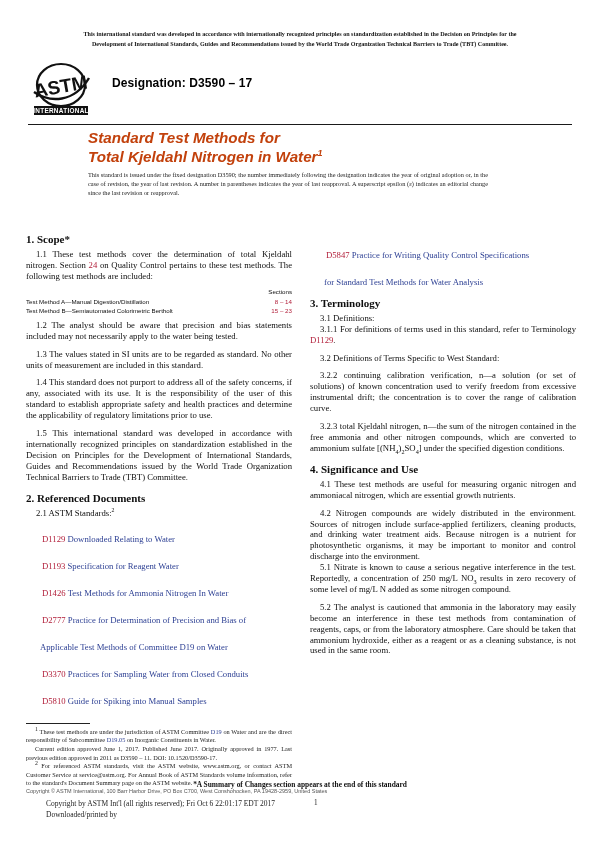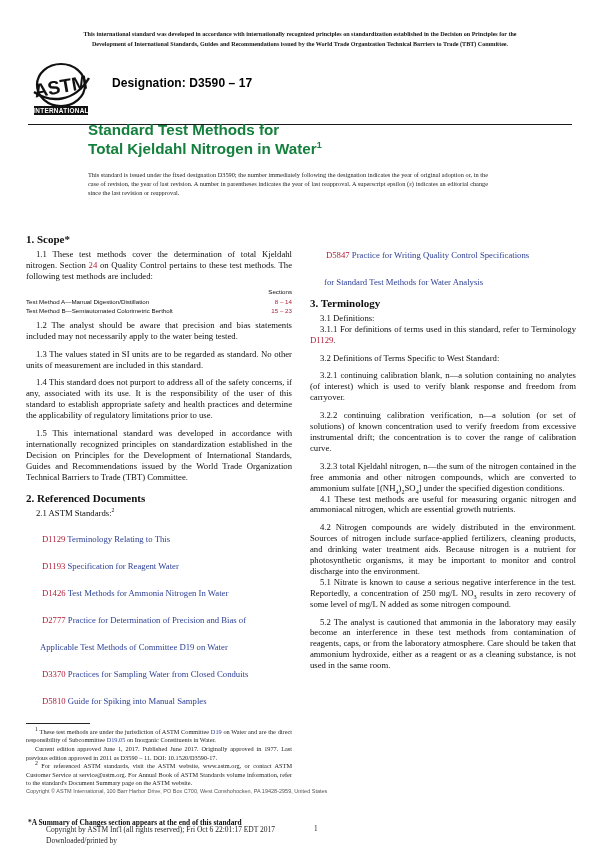--- a/index.html
+++ b/index.html
@@ -71,27 +71,28 @@
     top: 124px;
     width: 544px;
     height: 1px;
     background: #1a1a1a;
   }
 
   
   .title {
     position: absolute;
     left: 88px;
-    top: 120px;
+    top: 128px;
     width: 400px;
     font-family: "Liberation Sans", sans-serif;
     font-weight: bold;
     font-size: 15.2px;
     line-height: 19px;
-    color: #15803d;
+    color: #c2410c;
+    font-style: italic;
   }
   .title sup { font-size: 9px; vertical-align: super; line-height: 0; }
 
   .issue-note {
     position: absolute;
     left: 88px;
     top: 170px;
     width: 400px;
     font-size: 6.3px;
     line-height: 9.2px;
@@ -178,23 +179,23 @@
     line-height: 8.6px;
     text-align: justify;
     color: #1c1c1c;
   }
   .footnotes p { margin: 0; text-indent: 9px; }
 
   
   .summary {
     position: absolute;
     left: 28px;
-    top: 818px;
+    top: 780px;
     width: 544px;
-    text-align: left;
+    text-align: center;
     font-family: "Liberation Serif", serif;
     font-weight: bold;
     font-size: 7.4px;
     color: #101010;
   }
   .copyright-line {
     position: absolute;
     left: 26px;
     top: 788px;
     width: 548px;
@@ -204,21 +205,21 @@
   }
   .dl-block {
     position: absolute;
     left: 46px;
     top: 798px;
     width: 520px;
     font-size: 7.5px;
     line-height: 11.4px;
     color: #1c1c1c;
   }
-  .dl-block .row1 { position: relative; margin-top: 26px; }
+  .dl-block .row1 { position: relative; }
   .page-num {
     position: absolute;
     left: 268px;
     top: 0;
     font-size: 7.2px;
   }
 </style>
 </head>
 <body>
 
@@ -278,21 +279,21 @@
 
     <p class="para">1.2 The analyst should be aware that precision and bias statements included may not necessarily apply to the water being tested.</p>
     <p class="para spaced">1.3 The values stated in SI units are to be regarded as standard. No other units of measurement are included in this standard.</p>
     <p class="para spaced"><span>1.4 </span><span class="ital">This standard does not purport to address all of the safety concerns, if any, associated with its use. It is the responsibility of the user of this standard to establish appropriate safety and health practices and determine the applicability of regulatory limitations prior to use.</span></p>
     <p class="para spaced"><span>1.5 </span><span class="ital">This international standard was developed in accordance with internationally recognized principles on standardization established in the Decision on Principles for the Development of International Standards, Guides and Recommendations issued by the World Trade Organization Technical Barriers to Trade (TBT) Committee.</span></p>
 
     <h2 class="sect">2. Referenced Documents</h2>
 
     <p class="para"><span>2.1 </span><span class="ital">ASTM Standards:</span><sup class="fn">2</sup></p>
 
-    <p class="ref-line"><span class="red">D1129</span><span class="blue"> Terminology Relating to This</span></p>
+    <p class="ref-line"><span class="red">D1129</span><span class="blue"> Downloaded Relating to Water</span></p>
     <p class="ref-line"><span class="red">D1193</span><span class="blue"> Specification for Reagent Water</span></p>
     <p class="ref-line"><span class="red">D1426</span><span class="blue"> Test Methods for Ammonia Nitrogen In Water</span></p>
     <p class="ref-line"><span class="red">D2777</span><span class="blue"> Practice for Determination of Precision and Bias of</span></p>
     <p class="ref-cont blue">Applicable Test Methods of Committee D19 on Water</p>
     <p class="ref-line"><span class="red">D3370</span><span class="blue"> Practices for Sampling Water from Closed Conduits</span></p>
     <p class="ref-line"><span class="red">D5810</span><span class="blue"> Guide for Spiking into Manual Samples</span></p>
 
     <div class="fn-rule"></div>
 
     <div class="footnotes">
@@ -308,26 +309,26 @@
     <p class="ref-cont blue">for Standard Test Methods for Water Analysis</p>
 
     <h2 class="sect">3. Terminology</h2>
 
     <p class="para"><span>3.1 </span><span class="ital">Definitions:</span></p>
 
     <p class="para"><span>3.1.1 For definitions of terms used in this standard, refer to Terminology </span><span class="red">D1129</span><span>.</span></p>
 
     <p class="para spaced"><span>3.2 </span><span class="ital">Definitions of Terms Specific to West Standard:</span></p>
 
-    <p class="para spaced"><span>3.2.1 </span><span class="ital">continuing calibration blank, n</span><span>—a solution containing no analytes (of interest) which is used to verify blank response and freedom from carryover.</span></p>
 
     <p class="para spaced"><span>3.2.2 </span><span class="ital">continuing calibration verification, n</span><span>—a solution (or set of solutions) of known concentration used to verify freedom from excessive instrumental drift; the concentration is to cover the range of calibration curve.</span></p>
 
     <p class="para spaced"><span>3.2.3 </span><span class="ital">total Kjeldahl nitrogen, n</span><span>—the sum of the nitrogen contained in the free ammonia and other nitrogen compounds, which are converted to ammonium sulfate [(NH</span><sub>4</sub><span>)</span><sub>2</sub><span>SO</span><sub>4</sub><span>] under the specified digestion conditions.</span></p>
 
+    <h2 class="sect">4. Significance and Use</h2>
 
     <p class="para">4.1 These test methods are useful for measuring organic nitrogen and ammoniacal nitrogen, which are essential growth nutrients.</p>
     <p class="para spaced">4.2 Nitrogen compounds are widely distributed in the environment. Sources of nitrogen include surface-applied fertilizers, cleaning products, and drinking water treatment aids. Because nitrogen is a nutrient for photosynthetic organisms, it may be important to monitor and control discharge into the environment.</p>
 
 
     <p class="para"><span>5.1 Nitrate is known to cause a serious negative interference in the test. Reportedly, a concentration of 250 mg/L NO</span><sub>3</sub><span> results in zero recovery of some level of mg/L N added as some nitrogen compound.</span></p>
 
     <p class="para spaced">5.2 The analyst is cautioned that ammonia in the laboratory may easily become an interference in these test methods from contamination of reagents, caps, or from the laboratory atmosphere. Care should be taken that ammonium hydroxide, either as a reagent or as a cleaning substance, is not used in the same room.</p>
   </div>
 

